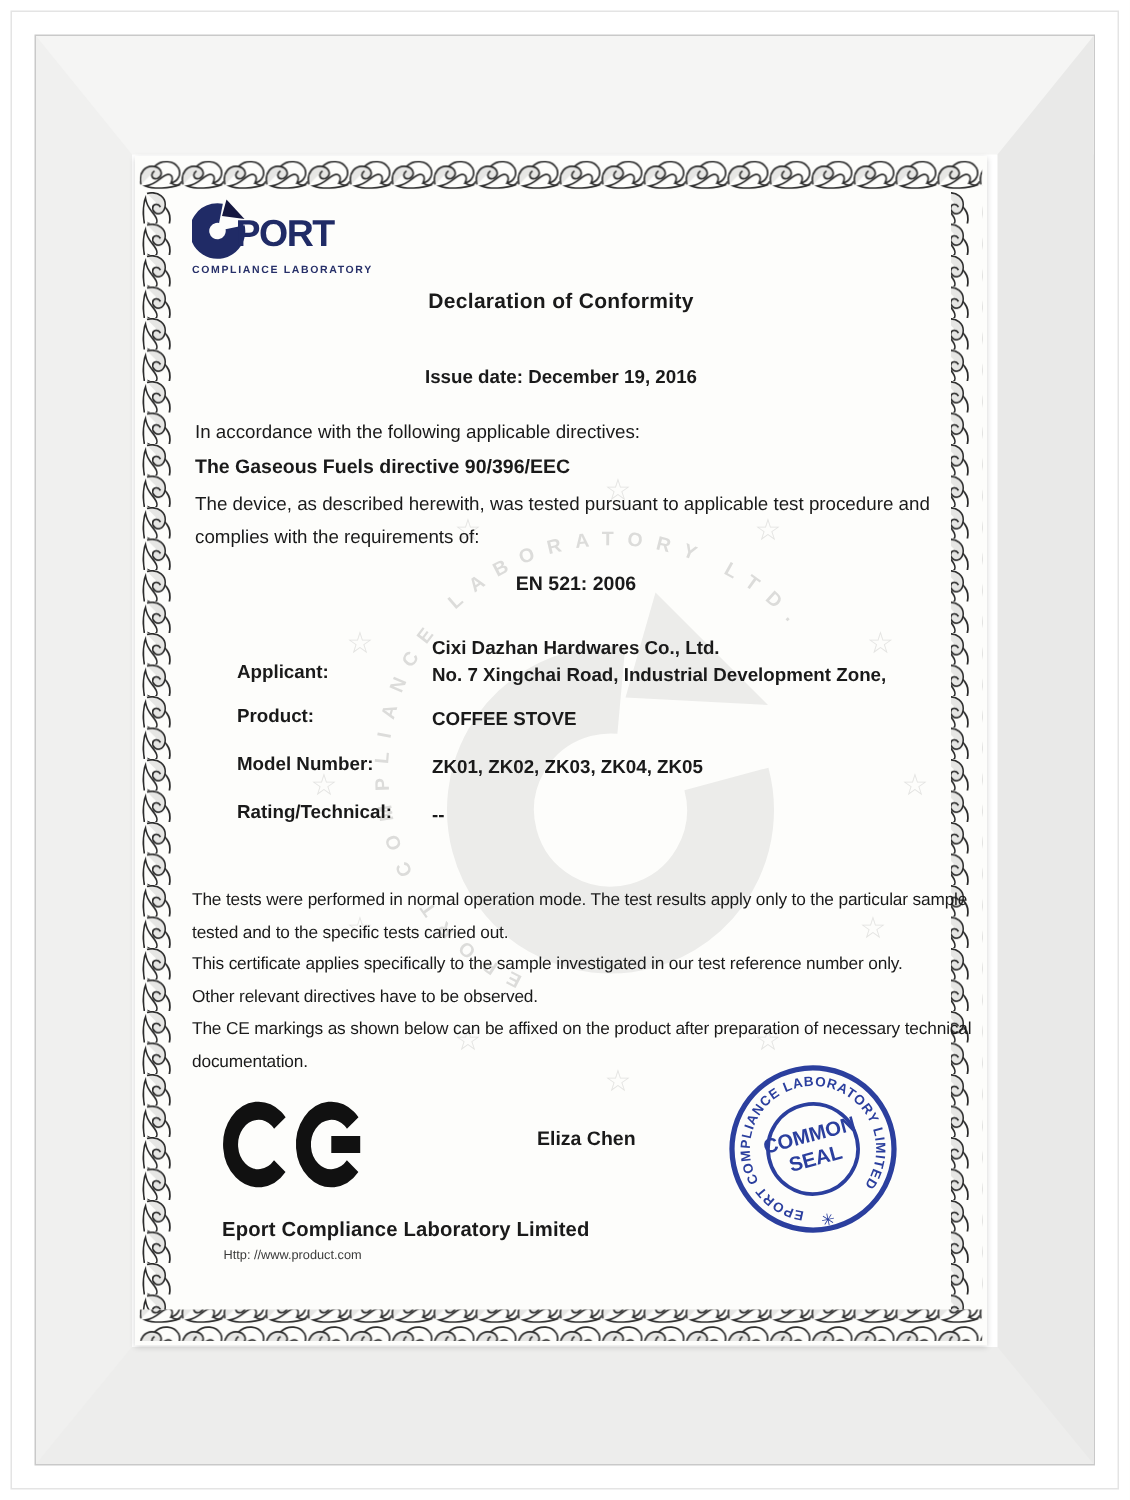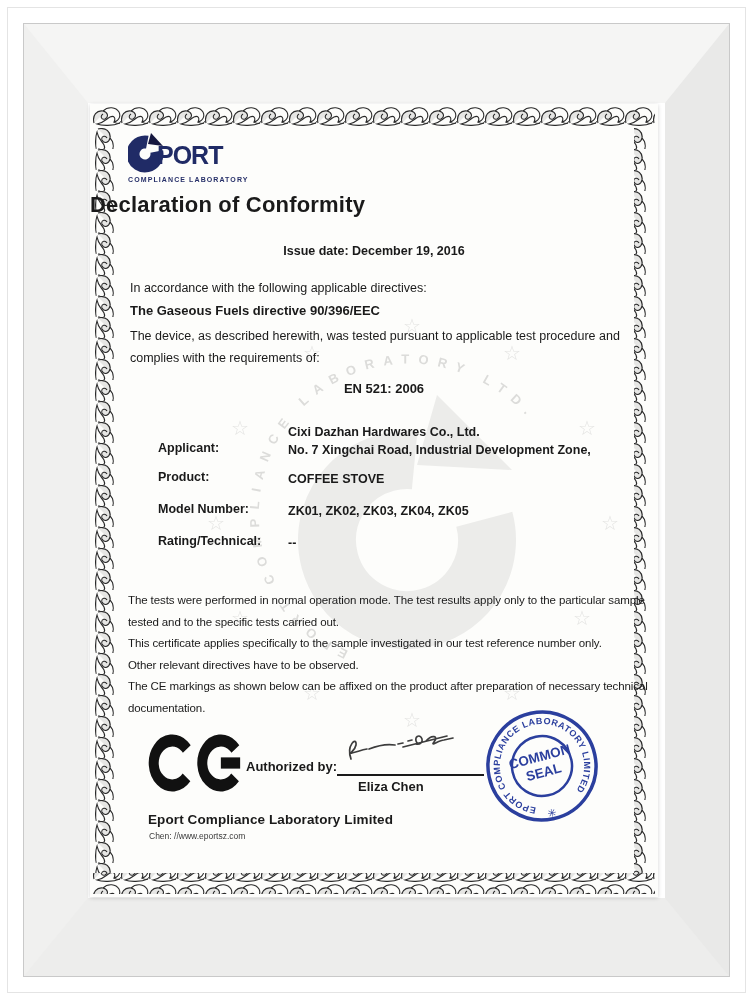--- a/index.html
+++ b/index.html
@@ -23,21 +23,21 @@
   }
   .orn{position:absolute;left:3px;top:3px;z-index:2;}
   .watermark{position:absolute;left:92px;top:181px;z-index:0;pointer-events:none;}
   .content{position:absolute;inset:0;z-index:3;}
 
   
   .logo{position:absolute;left:38px;top:26px;width:135px;}
   .logo-sub{font-size:7px;letter-spacing:1.1px;color:#273069;font-weight:bold;margin-top:-2px;white-space:nowrap;}
 
   
-  .title{position:absolute;top:88px;left:0;right:0;text-align:left;font-size:22px;font-weight:bold;letter-spacing:.2px;}
+  .title{position:absolute;top:88px;left:0;right:0;text-align:center;font-size:14px;font-weight:bold;letter-spacing:.2px;}
   .reg{position:absolute;top:121px;left:0;right:0;text-align:center;font-size:12.5px;}
   .issue{position:absolute;top:140px;left:0;right:0;text-align:center;font-size:12.5px;font-weight:bold;}
 
   
   .intro{position:absolute;top:177px;left:40px;right:28px;font-size:12.5px;}
   .directive{position:absolute;top:199px;left:40px;right:20px;text-align:left;font-size:13px;font-weight:bold;}
   .tested{position:absolute;top:221px;left:40px;right:30px;font-size:12.5px;line-height:22px;}
   .standard{position:absolute;top:277px;left:40px;right:20px;text-align:center;font-size:13px;font-weight:bold;}
 
   .fields{position:absolute;top:319px;left:68px;right:20px;}
@@ -173,40 +173,32 @@
       <p>The CE markings as shown below can be affixed on the product after preparation of necessary technical documentation.</p>
     </div>
 
     <svg class="ce" width="100" height="64" viewBox="0 0 140 74" preserveAspectRatio="none" aria-label="CE">
       <circle cx="34" cy="37" r="26" fill="none" stroke="#111" stroke-width="14" stroke-dasharray="127 37" transform="rotate(40 34 37)"></circle>
       <circle cx="102" cy="37" r="26" fill="none" stroke="#111" stroke-width="14" stroke-dasharray="127 37" transform="rotate(40 102 37)"></circle>
       <line x1="102" y1="37" x2="129" y2="37" stroke="#111" stroke-width="13"></line>
     </svg>
 
     <div class="auth">
-      <div class="auth-row">
-        <span class="auth-label">Authorized by:</span>
-        <span class="sigline">
-          <svg class="sig-svg" width="120" height="46" viewBox="0 0 120 46">
-            <path d="M10 32 C5 18 16 9 15 18 C14 24 7 27 11 26 C16 25 20 23 26 22 M28 22 C38 18 48 17 54 18 M57 17 l5 -1 m5 -2 l4 -1 M76 16 C72 10 79 6 81 12 C82 15 79 18 75 17 M85 14 C91 7 98 9 93 15 C89 20 98 13 103 13 L112 11 M62 20 L106 9" fill="none" stroke="#3d3d3d" stroke-width="1.7" stroke-linecap="round"></path>
-          </svg>
-        </span>
-      </div>
       <div class="signer">Eliza Chen</div>
     </div>
 
     <svg class="seal" width="140" height="140" viewBox="0 0 140 140">
       <circle cx="70" cy="70" r="54" fill="none" stroke="#2b3f9e" stroke-width="3.5"></circle>
       <circle cx="70" cy="70" r="30" fill="none" stroke="#2b3f9e" stroke-width="2.5"></circle>
       <path id="sealring" d="M55.6,109.5 A42,42 0 1 1 84.4,30.5 A42,42 0 1 1 55.6,109.5" fill="none"></path>
       <text font-size="9" font-weight="bold" fill="#2b3f9e" letter-spacing="0.6" font-family="Liberation Sans, sans-serif">
         <textPath href="#sealring">EPORT COMPLIANCE LABORATORY LIMITED</textPath>
       </text>
       <text x="70" y="65" text-anchor="middle" font-size="13.5" font-weight="bold" fill="#2b3f9e" transform="rotate(-3 70 70)" font-family="Liberation Sans, sans-serif">COMMON</text>
       <text x="70" y="81" text-anchor="middle" font-size="13.5" font-weight="bold" fill="#2b3f9e" transform="rotate(-3 70 70)" font-family="Liberation Sans, sans-serif">SEAL</text>
       <text x="70" y="122" text-anchor="middle" font-size="11" fill="#2b3f9e">✳</text>
     </svg>
 
     <div class="company">Eport Compliance Laboratory Limited</div>
-    <div class="url">Chen: //www.eportsz.com</div>
+    <div class="url">Http: //www.product.com</div>
 
   </div>
 </div>
 
 </body></html>

